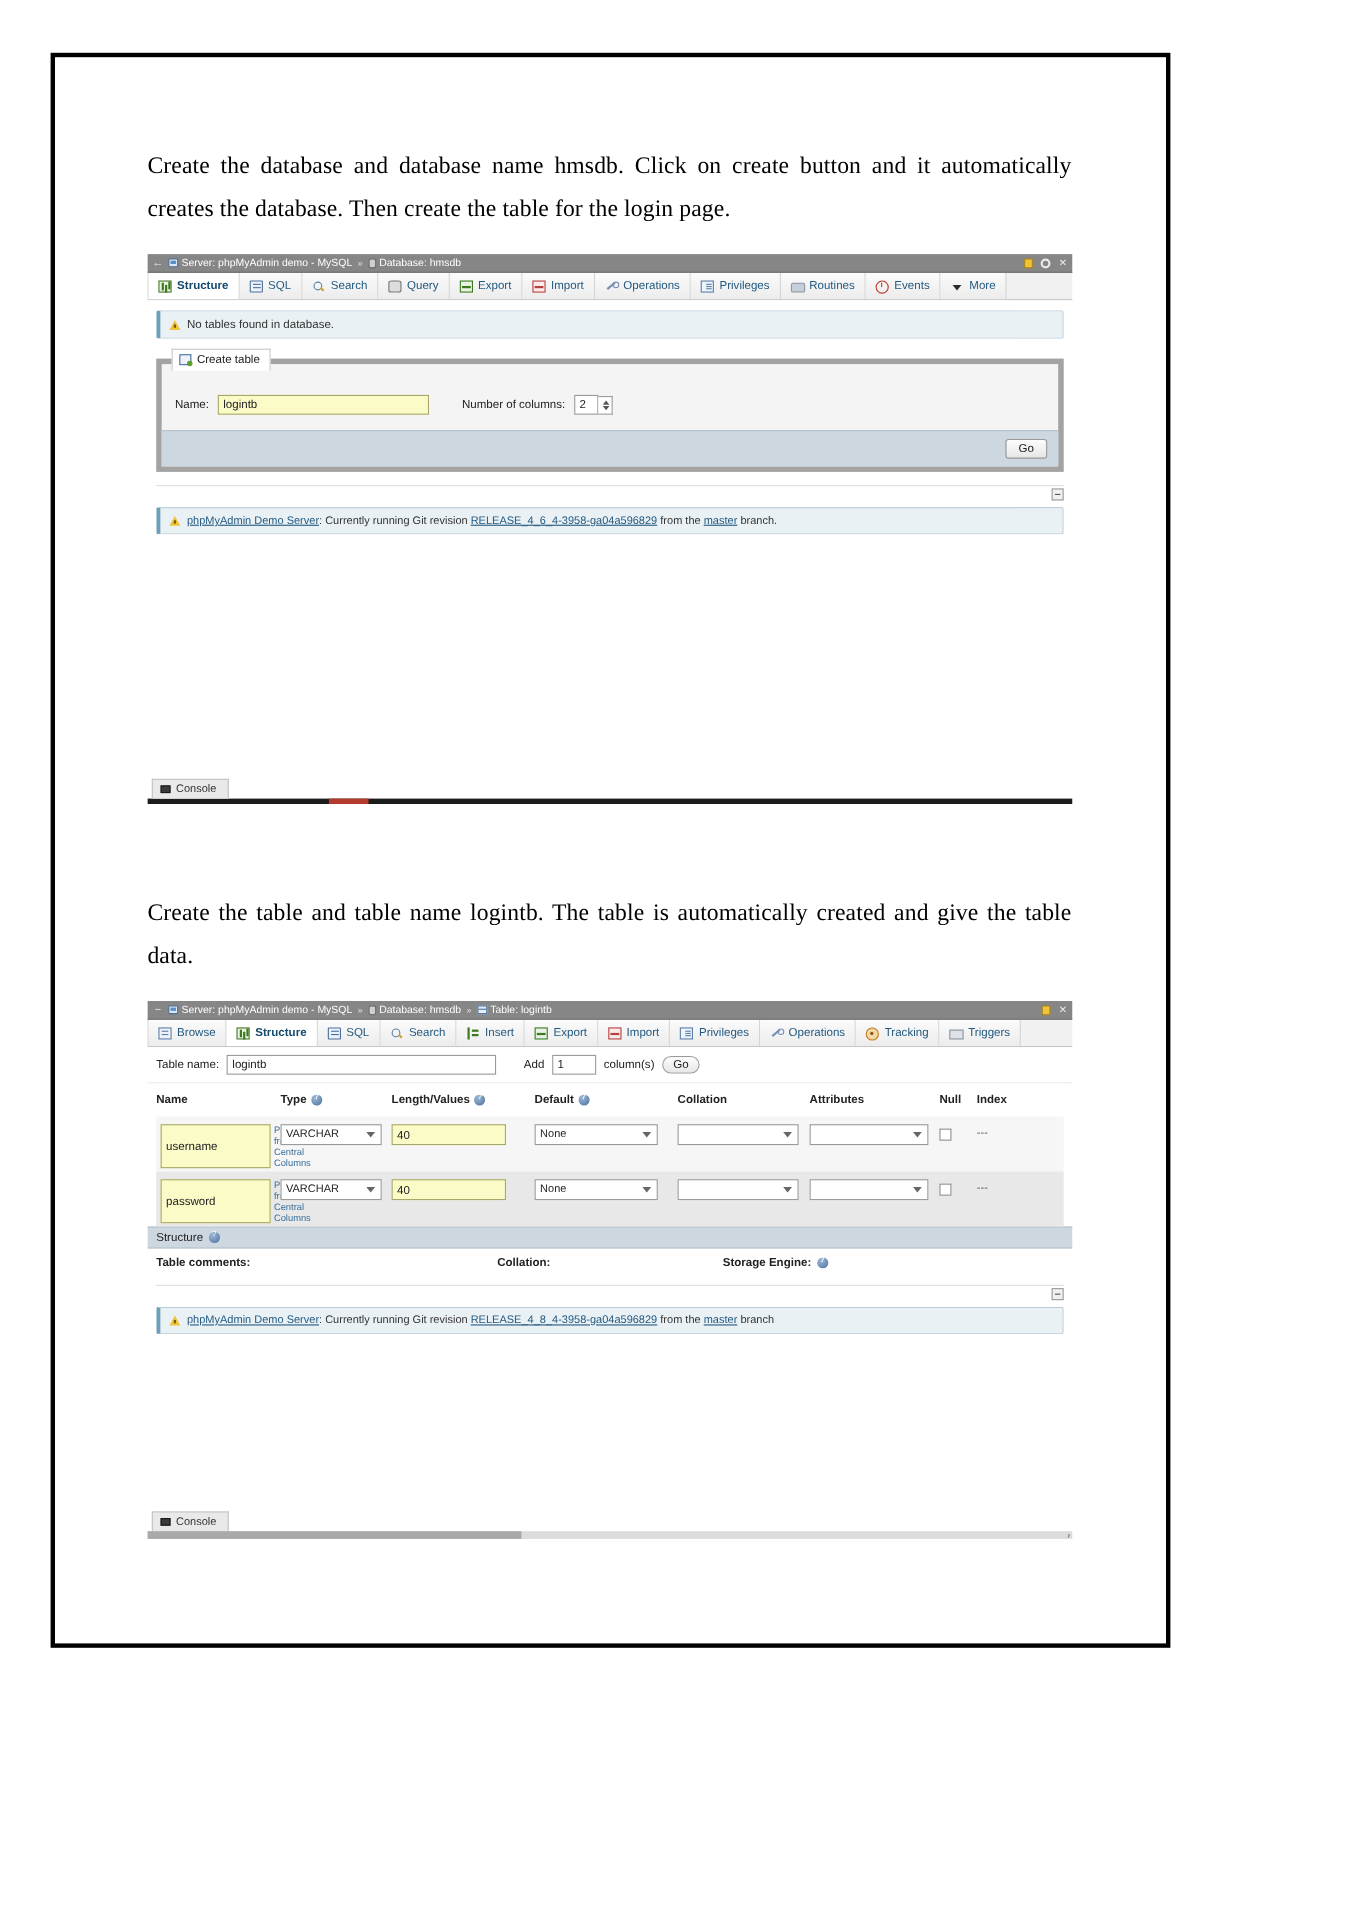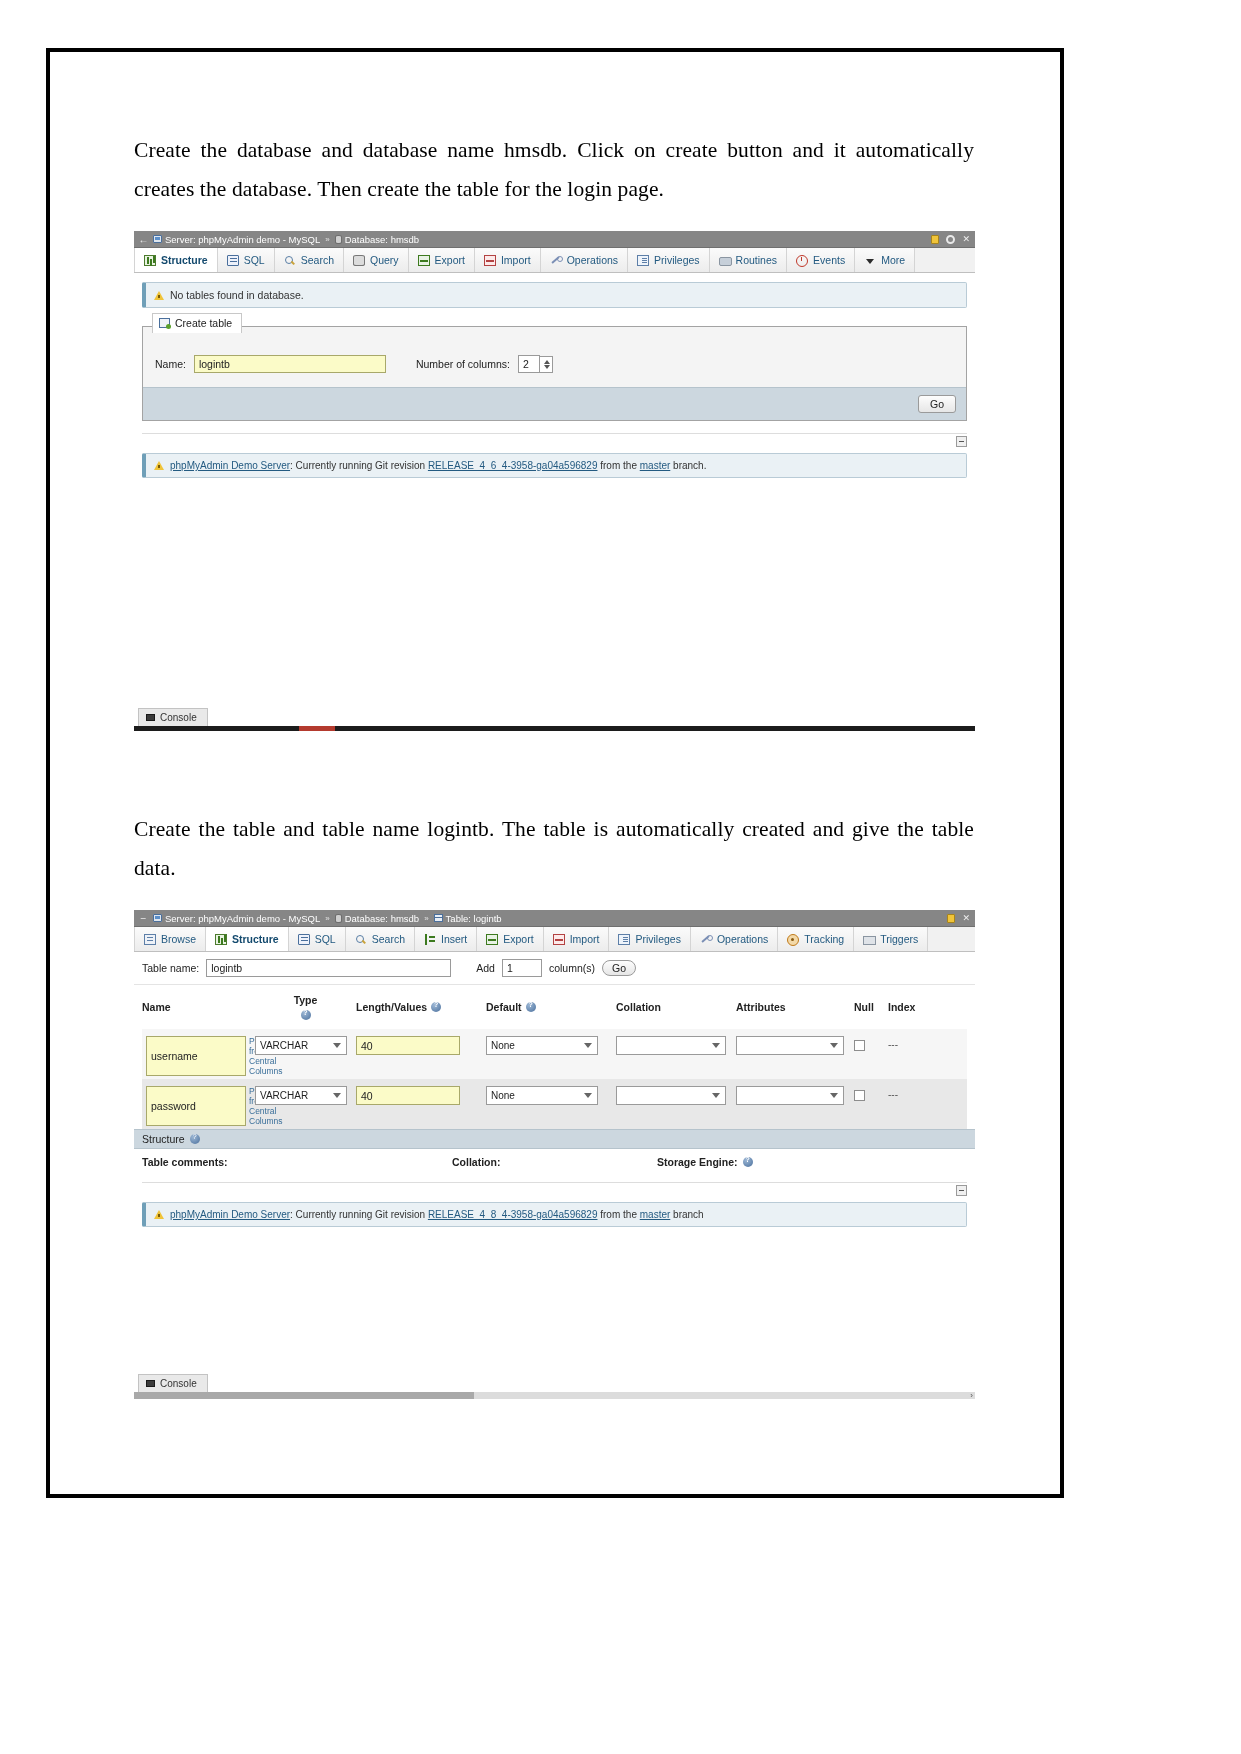--- a/index.html
+++ b/index.html
@@ -151,21 +151,21 @@
   .warn-tri{
     width:0;height:0;border-left:5px solid transparent;border-right:5px solid transparent;
     border-bottom:9px solid #f0c43a; flex:0 0 auto; position:relative;
   }
   .warn-tri:after{ content:""; position:absolute; left:-1px; top:4px; width:2px; height:3px; background:#7a5c07; }
 
   
   .fieldset{
     position:relative;
     margin-top:18px;
-    border:1px solid #a3a3a3;
+    border:5px solid #a3a3a3;
     background:#f4f4f4;
     padding:22px 10px 0 10px;
   }
   .legend{
     position:absolute; left:9px; top:-14px;
     background:#fff; border:1px solid #c8c8c8; border-bottom:none;
     padding:3px 9px 4px 6px;
     font-size:10.5px; color:#222;
     display:flex; align-items:center; gap:5px;
   }
@@ -498,21 +498,21 @@
     <span>column(s)</span>
     <button class="btn" style="border-radius:9px;padding:1px 9px;">Go</button>
   </div>
 
   <div class="pma-body" style="padding-top:0;">
 
     <div class="col-head">
       <div style="width:113px;">
           <span>Name</span>
         </div>
-      <div style="width:101px;flex-direction:column;">
+      <div style="width:101px;">
           <span>Type</span>
           <span class="qmark"></span>
         </div>
       <div style="width:130px;">
           <span>Length/Values</span>
           <span class="qmark"></span>
         </div>
       <div style="width:130px;">
           <span>Default</span>
           <span class="qmark"></span>

